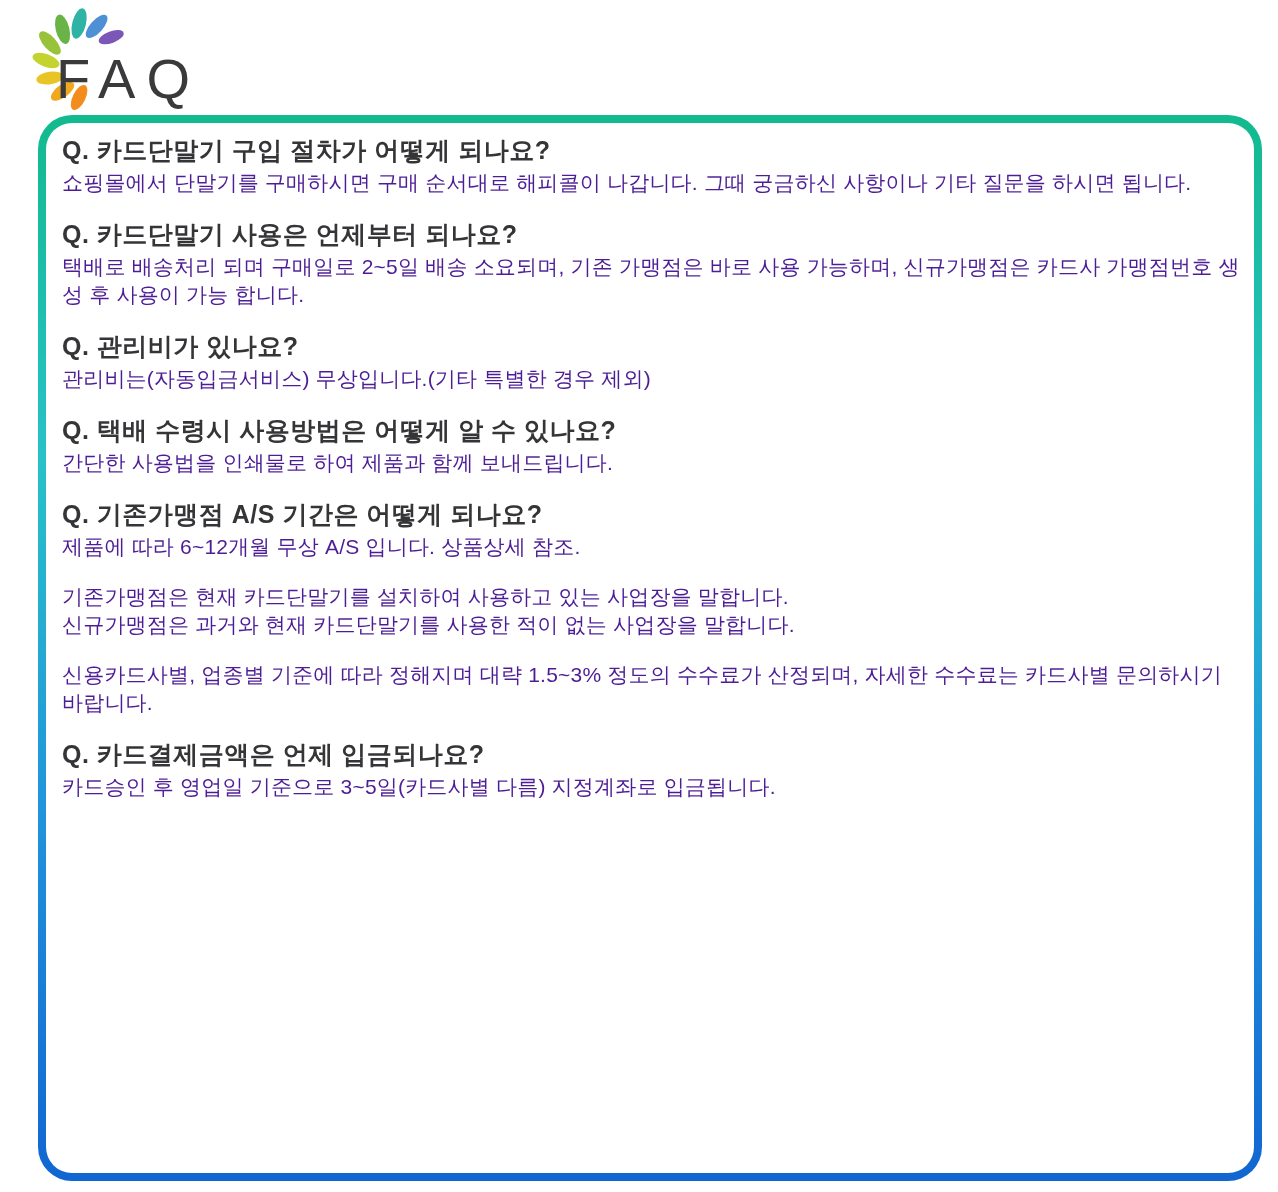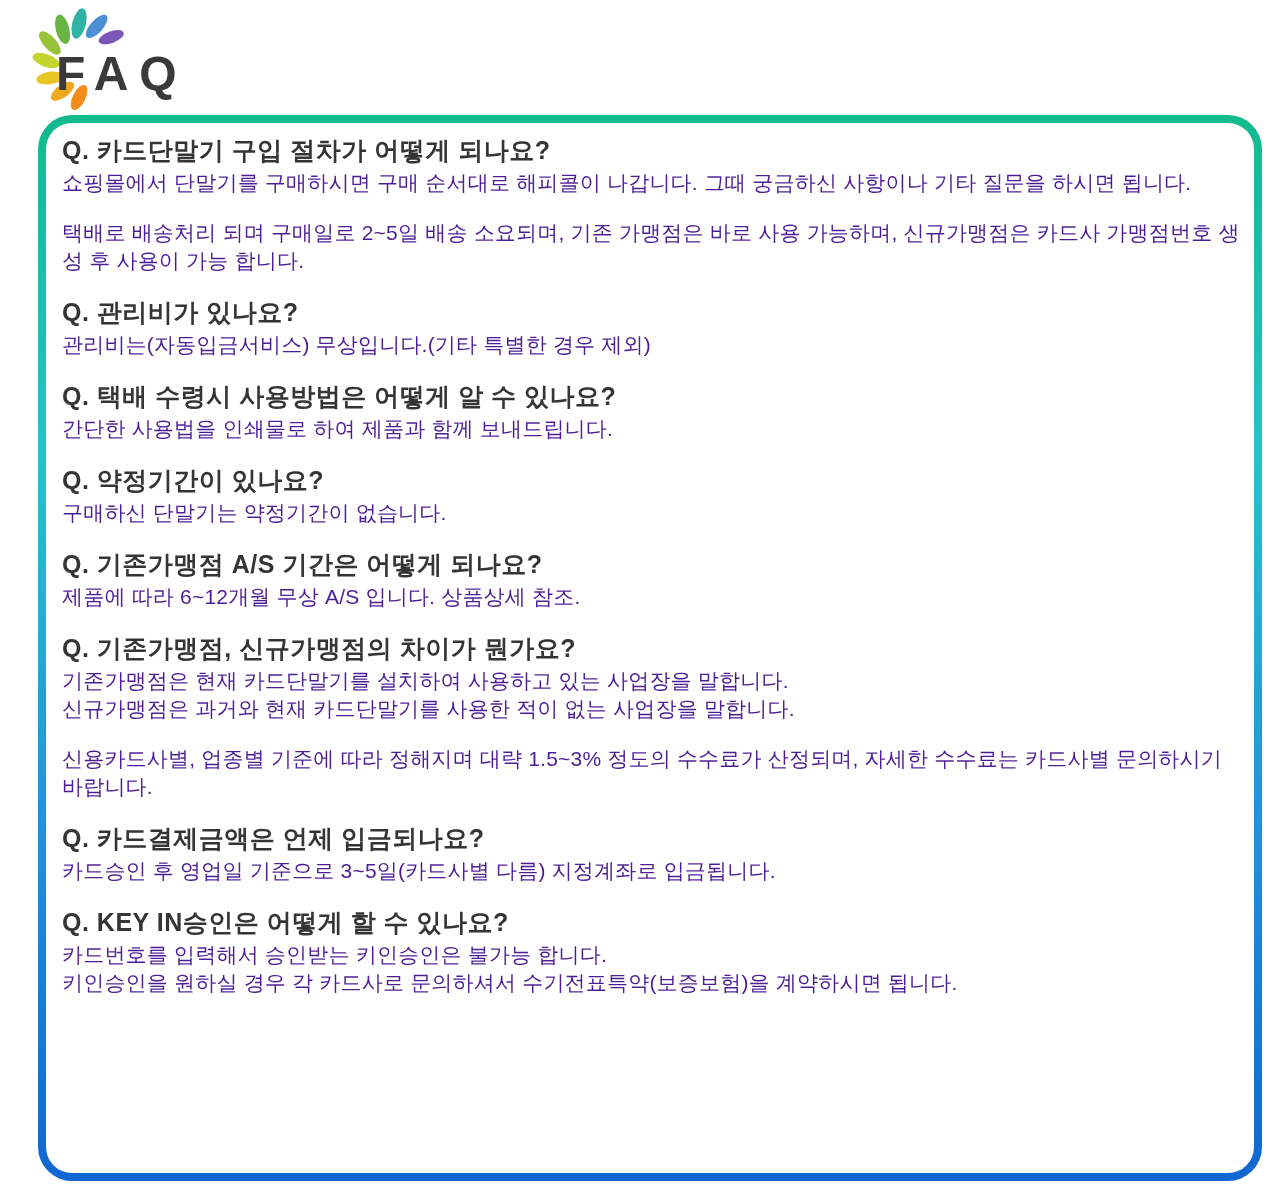--- a/index.html
+++ b/index.html
@@ -16,22 +16,22 @@
     left: 10px; top: 2px;
     width: 260px; height: 112px;
   }
   .logo svg {
     position: absolute;
     left: 0; top: 0;
   }
   .logo-text {
     position: absolute;
     left: 46px; top: 44px;
-    font-size: 48px;
-    font-weight: 700;
+    font-size: 56px;
+    font-weight: 400;
     letter-spacing: 11px;
     color: #3a3a3c;
   }
   
   .panel {
     position: absolute;
     left: 38px; top: 115px;
     width: 1224px; height: 1066px;
     border-radius: 34px;
     padding: 8px;
@@ -82,77 +82,64 @@
   <div class="panel-inner">
     <div id="faq-list">
   <section class="faq-item">
     <div class="faq-question"><span>Q.</span> <span>카드단말기 구입 절차가 어떻게 되나요?</span></div>
     <div>
             <div class="answer-line">쇼핑몰에서 단말기를 구매하시면 구매 순서대로 해피콜이 나갑니다. 그때 궁금하신 사항이나 기타 질문을 하시면 됩니다.</div>
           </div>
   </section>
 
   <section class="faq-item">
+    <div class="faq-question"><span>Q.</span> <span>카드단말기 사용은 언제부터 되나요?</span></div>
     <div>
             <div class="answer-line">택배로 배송처리 되며 구매일로 2~5일 배송 소요되며, 기존 가맹점은 바로 사용 가능하며, 신규가맹점은 카드사 가맹점번호 생성 후 사용이 가능 합니다.</div>
           </div>
   </section>
 
   <section class="faq-item">
     <div class="faq-question"><span>Q.</span> <span>관리비가 있나요?</span></div>
     <div>
             <div class="answer-line">관리비는(자동입금서비스) 무상입니다.(기타 특별한 경우 제외)</div>
           </div>
   </section>
 
   <section class="faq-item">
     <div class="faq-question"><span>Q.</span> <span>택배 수령시 사용방법은 어떻게 알 수 있나요?</span></div>
     <div>
             <div class="answer-line">간단한 사용법을 인쇄물로 하여 제품과 함께 보내드립니다.</div>
           </div>
   </section>
 
 
-  <section class="faq-item">
-    <div class="faq-question"><span>Q.</span> <span>약정기간이 있나요?</span></div>
-    <div>
-            <div class="answer-line">구매하신 단말기는 약정기간이 없습니다.</div>
-          </div>
-  </section>
 
   <section class="faq-item">
     <div class="faq-question"><span>Q.</span> <span>기존가맹점 A/S 기간은 어떻게 되나요?</span></div>
     <div>
             <div class="answer-line">제품에 따라 6~12개월 무상 A/S 입니다. 상품상세 참조.</div>
           </div>
   </section>
 
   <section class="faq-item">
-    <div class="faq-question"><span>Q.</span> <span>기존가맹점, 신규가맹점의 차이가 뭔가요?</span></div>
     <div>
             <div class="answer-line">기존가맹점은 현재 카드단말기를 설치하여 사용하고 있는 사업장을 말합니다.</div>
             <div class="answer-line">신규가맹점은 과거와 현재 카드단말기를 사용한 적이 없는 사업장을 말합니다.</div>
           </div>
   </section>
 
   <section class="faq-item">
     <div>
             <div class="answer-line">신용카드사별, 업종별 기준에 따라 정해지며 대략 1.5~3% 정도의 수수료가 산정되며, 자세한 수수료는 카드사별 문의하시기 바랍니다.</div>
           </div>
   </section>
 
   <section class="faq-item">
     <div class="faq-question"><span>Q.</span> <span>카드결제금액은 언제 입금되나요?</span></div>
     <div>
             <div class="answer-line">카드승인 후 영업일 기준으로 3~5일(카드사별 다름) 지정계좌로 입금됩니다.</div>
           </div>
   </section>
 
-  <section class="faq-item">
-    <div class="faq-question"><span>Q.</span> <span>KEY IN승인은 어떻게 할 수 있나요?</span></div>
-    <div>
-            <div class="answer-line">카드번호를 입력해서 승인받는 키인승인은 불가능 합니다.</div>
-            <div class="answer-line">키인승인을 원하실 경우 각 카드사로 문의하셔서 수기전표특약(보증보험)을 계약하시면 됩니다.</div>
-          </div>
-  </section>
 </div>
   </div>
 </main>
 
 </body></html>

